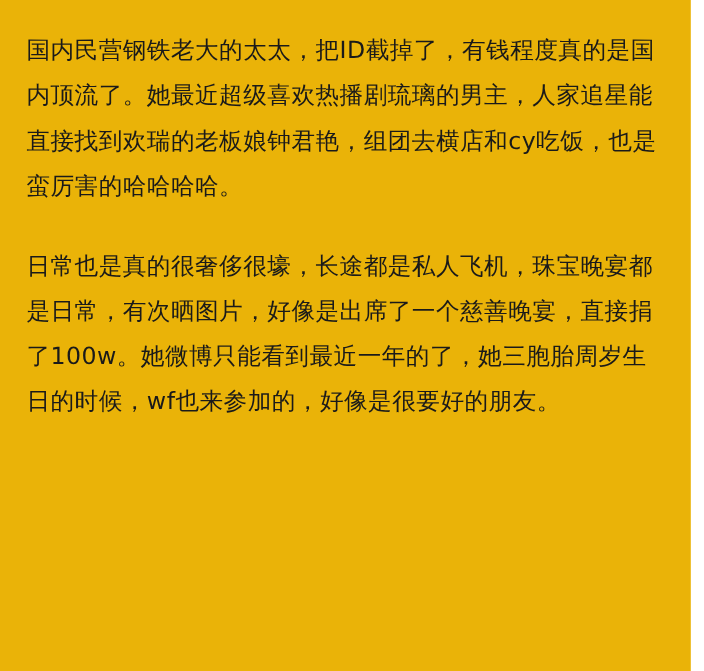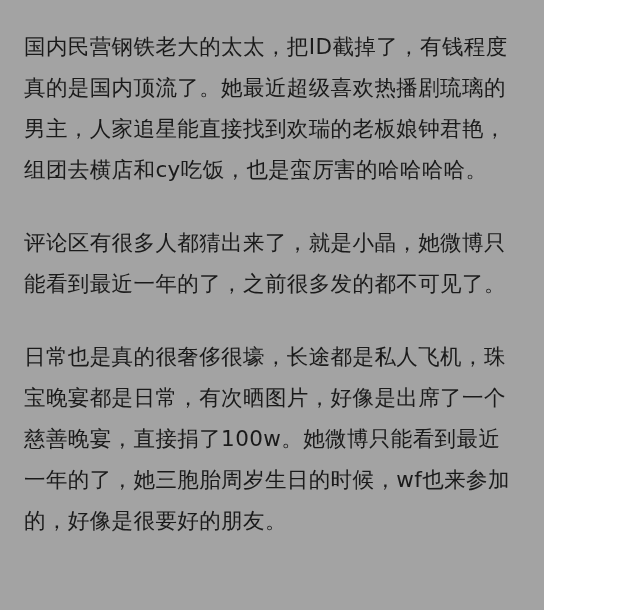--- a/index.html
+++ b/index.html
@@ -7,39 +7,38 @@
     padding: 0;
   }
   body {
     width: 640px;
     height: 610px;
     background: #ffffff;
     font-family: "DejaVu Sans", "Liberation Sans", sans-serif;
     overflow: hidden;
   }
   .page {
-    width: 544px;
+    width: 628px;
     height: 610px;
     box-sizing: border-box;
     padding: 26px 24px 0 24px;
-    background: #a3a3a3;
+    background: #eab308;
   }
   .para {
     color: #1a1a1a;
     font-size: 21.5px;
     line-height: 41px;
     letter-spacing: 0.4px;
     text-align: left;
     word-break: break-all;
     margin: 0 0 32px 0;
   }
   .para:last-child {
     margin-bottom: 0;
   }
 </style>
 </head>
 <body>
 
 <div class="page">
   <p class="para">国内民营钢铁老大的太太，把ID截掉了，有钱程度真的是国内顶流了。她最近超级喜欢热播剧琉璃的男主，人家追星能直接找到欢瑞的老板娘钟君艳，组团去横店和cy吃饭，也是蛮厉害的哈哈哈哈。</p>
-  <p class="para">评论区有很多人都猜出来了，就是小晶，她微博只能看到最近一年的了，之前很多发的都不可见了。</p>
   <p class="para">日常也是真的很奢侈很壕，长途都是私人飞机，珠宝晚宴都是日常，有次晒图片，好像是出席了一个慈善晚宴，直接捐了100w。她微博只能看到最近一年的了，她三胞胎周岁生日的时候，wf也来参加的，好像是很要好的朋友。</p>
 </div>
 
 </body></html>

